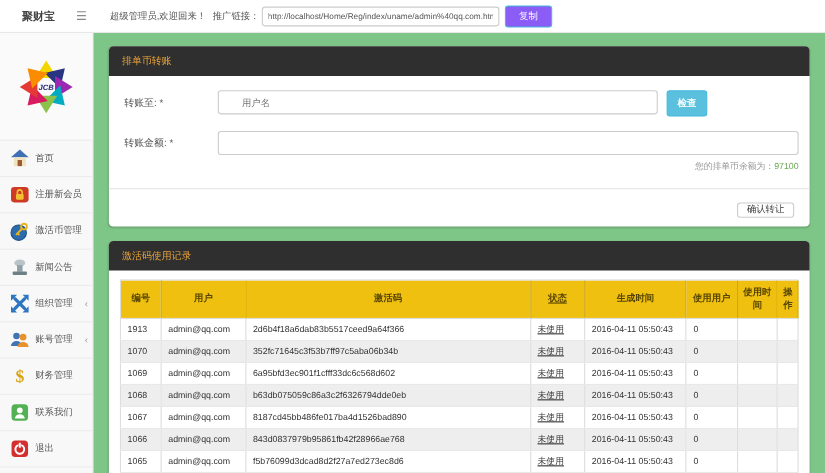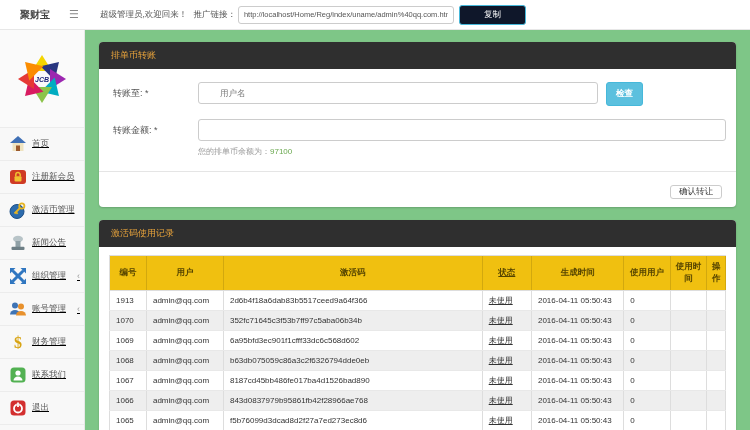--- a/index.html
+++ b/index.html
@@ -5,44 +5,44 @@
   * { margin:0; padding:0; box-sizing:border-box; }
   html,body { width:750px; height:430px; overflow:hidden; font-family:"Liberation Sans","DejaVu Sans",sans-serif; background:#fff; }
 
   
   .topbar { position:absolute; top:0; left:0; width:750px; height:30px; background:#fff; border-bottom:1px solid #e7e7e7; display:flex; align-items:center; z-index:5; }
   .brand { width:62px; padding-left:20px; font-size:10px; color:#444; font-weight:bold; }
   .menu-btn { width:24px; height:30px; display:flex; align-items:center; justify-content:center; color:#888; font-size:11px; cursor:pointer; }
   .welcome { margin-left:14px; font-size:8.5px; color:#555; white-space:nowrap; }
   .promo-label { margin-left:6px; font-size:8.5px; color:#555; white-space:nowrap; }
   .url-input { margin-left:2px; width:216px; height:18px; border:1px solid #ccc; border-radius:3px; font-size:7.5px; color:#555; padding:0 5px; outline:none; }
-  .btn-info { margin-left:5px; background:#0f172a; color:#fff; border:1px solid #46b8da; border-radius:3px; font-size:8.5px; padding:3px 24px; cursor:pointer; }
+  .btn-info { margin-left:5px; background:#8b5cf6; color:#fff; border:1px solid #46b8da; border-radius:3px; font-size:8.5px; padding:3px 12px; cursor:pointer; }
 
   
   .sidebar { position:absolute; top:30px; left:0; width:85px; bottom:0; background:#f8f8f8; border-right:1px solid #e7e7e7; }
   .logo-box { height:98px; display:flex; align-items:center; justify-content:center; border-bottom:1px solid #ececec; background:#fafafa; }
-  .nav-item { height:33px; display:flex; align-items:center; padding:0 4px 0 9px; border-bottom:1px solid #ececec; cursor:pointer;text-decoration:underline; }
+  .nav-item { height:33px; display:flex; align-items:center; padding:0 4px 0 9px; border-bottom:1px solid #ececec; cursor:pointer; }
   .nav-item .ic { width:18px; height:18px; flex:none; display:flex; align-items:center; justify-content:center; }
   .nav-item .lbl { margin-left:5px; font-size:8.5px; color:#555; white-space:nowrap; }
   .nav-item .chev { margin-left:auto; font-size:9px; color:#999; }
 
   
   .main { position:absolute; top:30px; left:85px; right:0; bottom:0; background:#7ec687; padding:12px 14px; overflow:hidden; }
   .panel { background:#fff; border-radius:4px; box-shadow:0 1px 2px rgba(0,0,0,.18); margin-bottom:13px; }
   .panel-hd { background:#2f2f2f; color:#e8a33b; font-size:9px; padding:7px 12px; border-radius:4px 4px 0 0; }
 
   
   .form-body { padding:13px 14px 8px 14px; }
   .form-row { display:flex; align-items:flex-start; margin-bottom:13px; }
   .form-row label { width:85px; flex:none; font-size:9px; color:#555; padding-top:5px; }
   .inp { height:22px; border:1px solid #ccc; border-radius:3px; font-size:8.5px; color:#555; padding:0 21px; outline:none; }
   .inp-user { width:400px; }
   .inp-amount { width:528px; }
   .check-btn { margin-left:8px; background:#5bc0de; color:#fff; border:1px solid #46b8da; border-radius:3px; font-size:8.5px; padding:5px 9px; cursor:pointer;font-weight:bold; }
-  .balance-hint { font-size:8px; color:#999; margin-top:5px; }
+  .balance-hint { font-size:8px; color:#999; margin-top:5px;text-align:right; }
   .balance-hint b { color:#6aa84f; font-weight:normal; }
   .panel-ft { border-top:1px solid #e5e5e5; padding:8px 14px; text-align:right; }
   .confirm-btn { background:#fff; color:#333; border:1px solid #ccc; border-radius:3px; font-size:8.5px; padding:0 8px; cursor:pointer; }
 
   
   .table-wrap { padding:8px 10px 4px 10px; }
   table { width:100%; border-collapse:collapse; border:1px solid #ddd; table-layout:fixed; }
   th { background:#f0c010; color:#554400; font-size:8.5px; font-weight:bold; padding:5px 4px; text-align:center; border-right:1px solid rgba(0,0,0,.12); border-bottom:1px solid #ddd; }
   td { font-size:8px; color:#333; padding:4px 6px; border-right:1px solid #ddd; border-bottom:1px solid #e8e8e8; overflow:hidden; white-space:nowrap; text-overflow:ellipsis; }
   tbody tr:nth-child(even) { background:#eee; }

